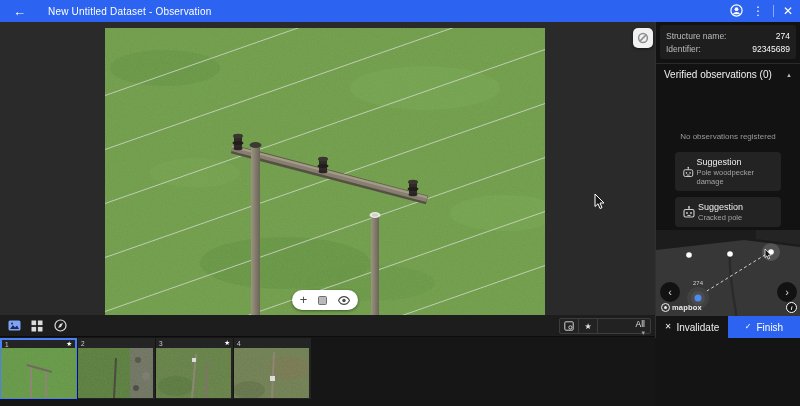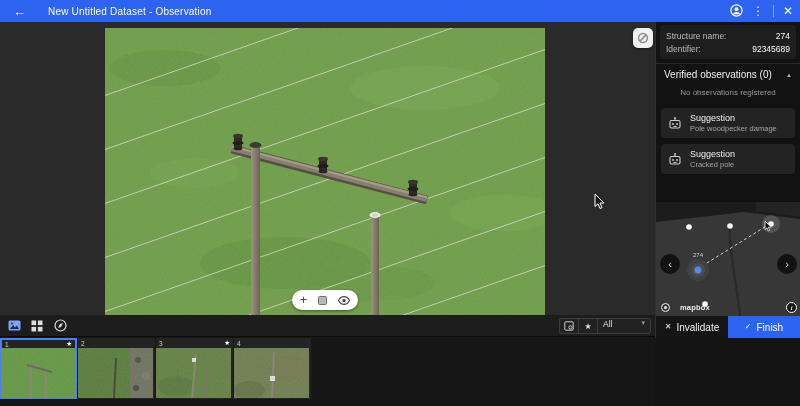--- a/index.html
+++ b/index.html
@@ -40,21 +40,21 @@
     display:flex; align-items:center; border-bottom:1px solid #0c0c0c;
   }
   .view-icons { display:flex; align-items:center; gap:9px; margin-left:7px; }
   .view-icons .vi { width:14px; height:14px; display:flex; align-items:center; justify-content:center; cursor:pointer; }
   .filter-group {
     position:absolute; right:4px; top:3px; height:16px; display:flex; align-items:stretch;
     border:1px solid #3d3d3d; border-radius:2px; background:#222; color:#cfcfcf;
   }
   .filter-group .seg { display:flex; align-items:center; justify-content:center; border-right:1px solid #3d3d3d; width:19px; cursor:pointer; }
   .filter-group .seg.star { font-size:8px; color:#e3e3e3; }
-  .filter-group .dd { display:flex; align-items:flex-start; justify-content:space-between; width:52px; padding:0 5px; cursor:pointer; }
+  .filter-group .dd { display:flex; align-items:flex-end; justify-content:space-between; width:52px; padding:0 5px; cursor:pointer;flex-direction:column; }
   .filter-group .dd .val { font-size:8.5px; color:#e0e0e0; }
   .filter-group .dd .caret { font-size:7px; color:#9a9a9a; }
   
   .filmstrip { position:absolute; left:0; top:337px; width:655px; height:69px; background:#161616; }
   .thumb { position:absolute; top:1px; width:77px; height:61px; background:#232323; cursor:pointer; }
   .thumb .thead { height:10px; background:#242424; display:flex; align-items:center; justify-content:space-between; padding:0 3px; }
   .thumb .tnum { font-size:6.5px; color:#cfcfcf; }
   .thumb .tstar { font-size:6.5px; color:#fff; line-height:1; }
   .thumb svg { display:block; }
   .thumb.selected { border:2px solid #4a80f5; }
@@ -66,37 +66,37 @@
     background:#121212; border-left:1px solid #303030; display:flex; flex-direction:column;
   }
   .info-card { margin:3px 4px 4px; background:#1e1e1e; border-radius:3px; padding:4px 6px; }
   .info-row { display:flex; justify-content:space-between; align-items:center; height:13px; }
   .info-row .lbl { font-size:8.5px; color:#bdbdbd; }
   .info-row .val { font-size:8.5px; color:#fafafa; }
   .obs-section { border-top:1px solid #2a2a2a; padding:5px 8px 2px; }
   .obs-head { display:flex; justify-content:space-between; align-items:center; }
   .obs-head .t { font-size:10px; color:#f0f0f0; font-weight:500; }
   .obs-head .c { font-size:6px; color:#bbb; cursor:pointer; }
-  .obs-empty { text-align:center; font-size:8px; color:#9a9a9a; padding:8px 0 6px; }
+  .obs-empty { text-align:center; font-size:8px; color:#9a9a9a; padding:8px 0 6px;margin-top:44px; }
   .sg-card {
-    margin:3px 5px; background:#232323; border-radius:4px; padding:5px 7px;
-    display:flex; align-items:center; gap:8px; cursor:pointer;
+    margin:3px 19px; background:#232323; border-radius:4px; padding:5px 7px;
+    display:flex; align-items:center; gap:2px; cursor:pointer;
   }
   .sg-txt .t { font-size:9px; color:#eee; margin-bottom:1px; }
   .sg-txt .s { font-size:7.5px; color:#a3a3a3; }
   .spacer { flex:1; }
   
   .map { position:relative; width:145px; height:114px; background:#1c1c1c; overflow:hidden; }
   .map svg.base { position:absolute; left:0; top:0; }
   .nav-btn {
     position:absolute; top:52px; width:20px; height:20px; border-radius:50%; border:none;
     background:rgba(8,8,8,.78); color:#ddd; font-size:11px; line-height:18px; text-align:center; cursor:pointer;
   }
   .nav-btn.left { left:4px; } .nav-btn.right { right:4px; }
-  .attrib { position:absolute; left:5px; bottom:4px; display:flex; align-items:flex-start; gap:10px; }
+  .attrib { position:absolute; left:5px; bottom:4px; display:flex; align-items:flex-start; gap:2px; }
   .attrib .logo { width:9px; height:9px; border:1.6px solid #ececec; border-radius:50%; display:flex; align-items:center; justify-content:center; }
   .attrib .logo i { width:3px; height:3px; background:#ececec; border-radius:50%; }
   .attrib .word { font-size:7.5px; font-weight:700; color:#ececec; letter-spacing:.2px; }
   .map-info {
     position:absolute; right:4px; bottom:3px; width:11px; height:11px; border-radius:50%;
     background:#161616; border:1.6px solid #fff; color:#fff; font-size:6px; font-weight:700;
     display:flex; align-items:center; justify-content:center; cursor:pointer; font-style:italic;
   }
   .map-cursor { position:absolute; left:108px; top:16px; }
   

